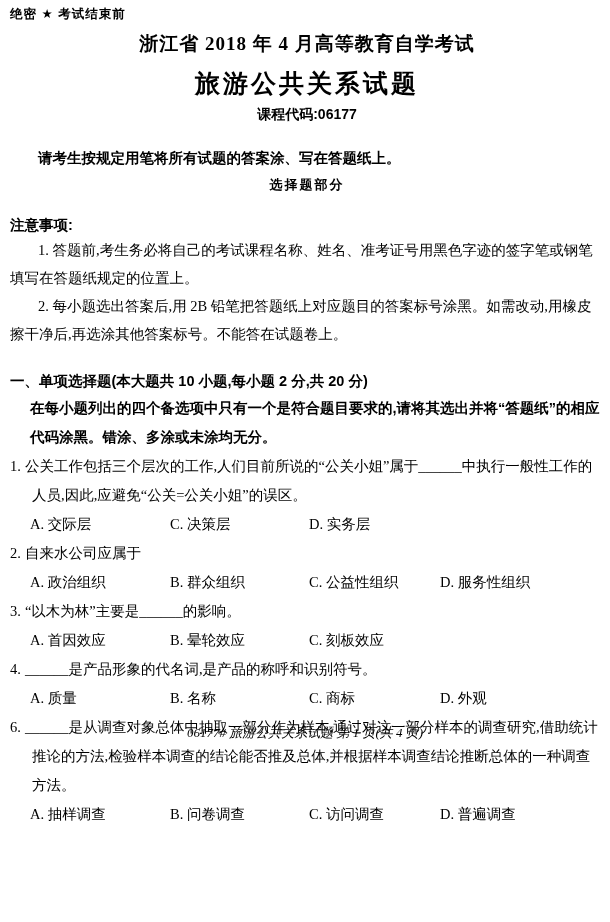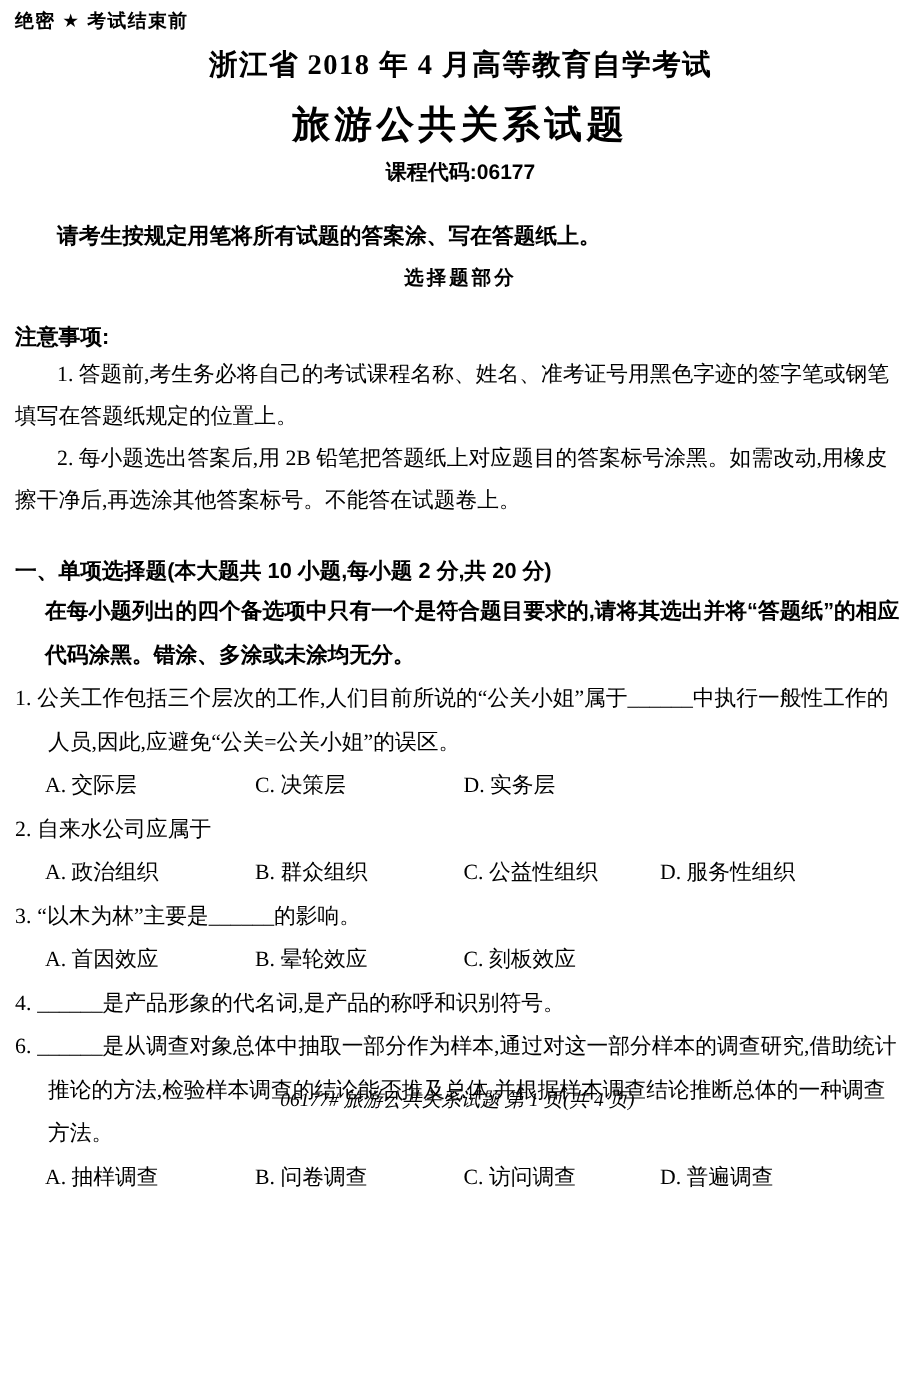--- a/index.html
+++ b/index.html
@@ -92,20 +92,26 @@
     <p class="stem"><span class="qnum">3.</span><span>“以木为林”主要是______的影响。</span></p>
     <div class="options">
       <span>A. 首因效应</span>
       <span>B. 晕轮效应</span>
       <span>C. 刻板效应</span>
     </div>
   </div>
 
   <div class="question">
     <p class="stem"><span class="qnum">4.</span><span>______是产品形象的代名词,是产品的称呼和识别符号。</span></p>
+    <div class="options">
+      <span>A. 质量</span>
+      <span>B. 名称</span>
+      <span>C. 商标</span>
+      <span>D. 外观</span>
+    </div>
   </div>
 
 
   <div class="question">
     <p class="stem"><span class="qnum">6.</span><span>______是从调查对象总体中抽取一部分作为样本,通过对这一部分样本的调查研究,借助统计推论的方法,检验样本调查的结论能否推及总体,并根据样本调查结论推断总体的一种调查方法。</span></p>
     <div class="options">
       <span>A. 抽样调查</span>
       <span>B. 问卷调查</span>
       <span>C. 访问调查</span>
       <span>D. 普遍调查</span>

